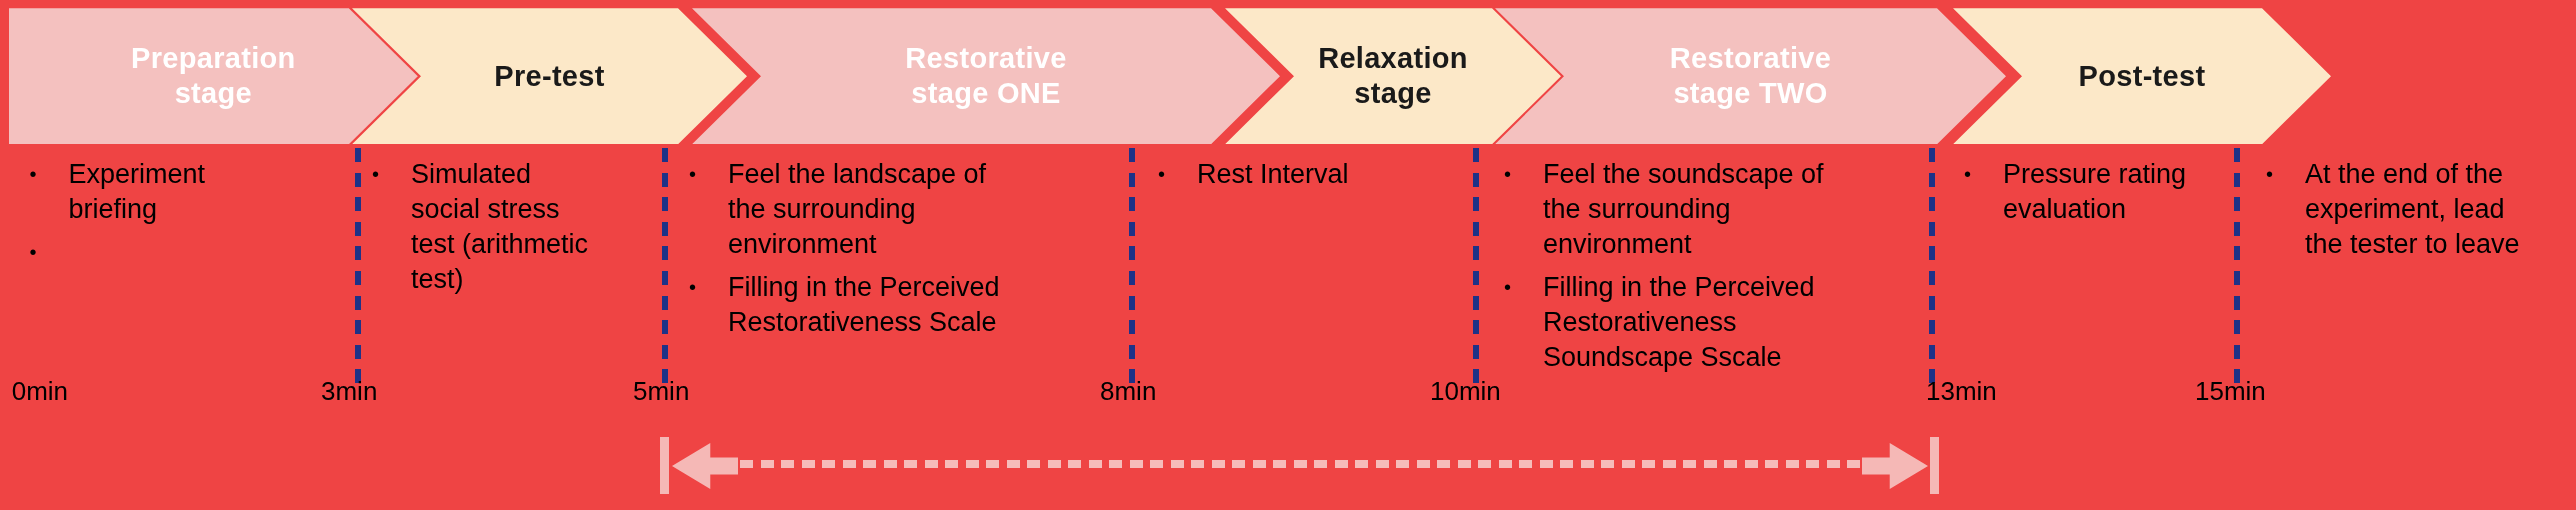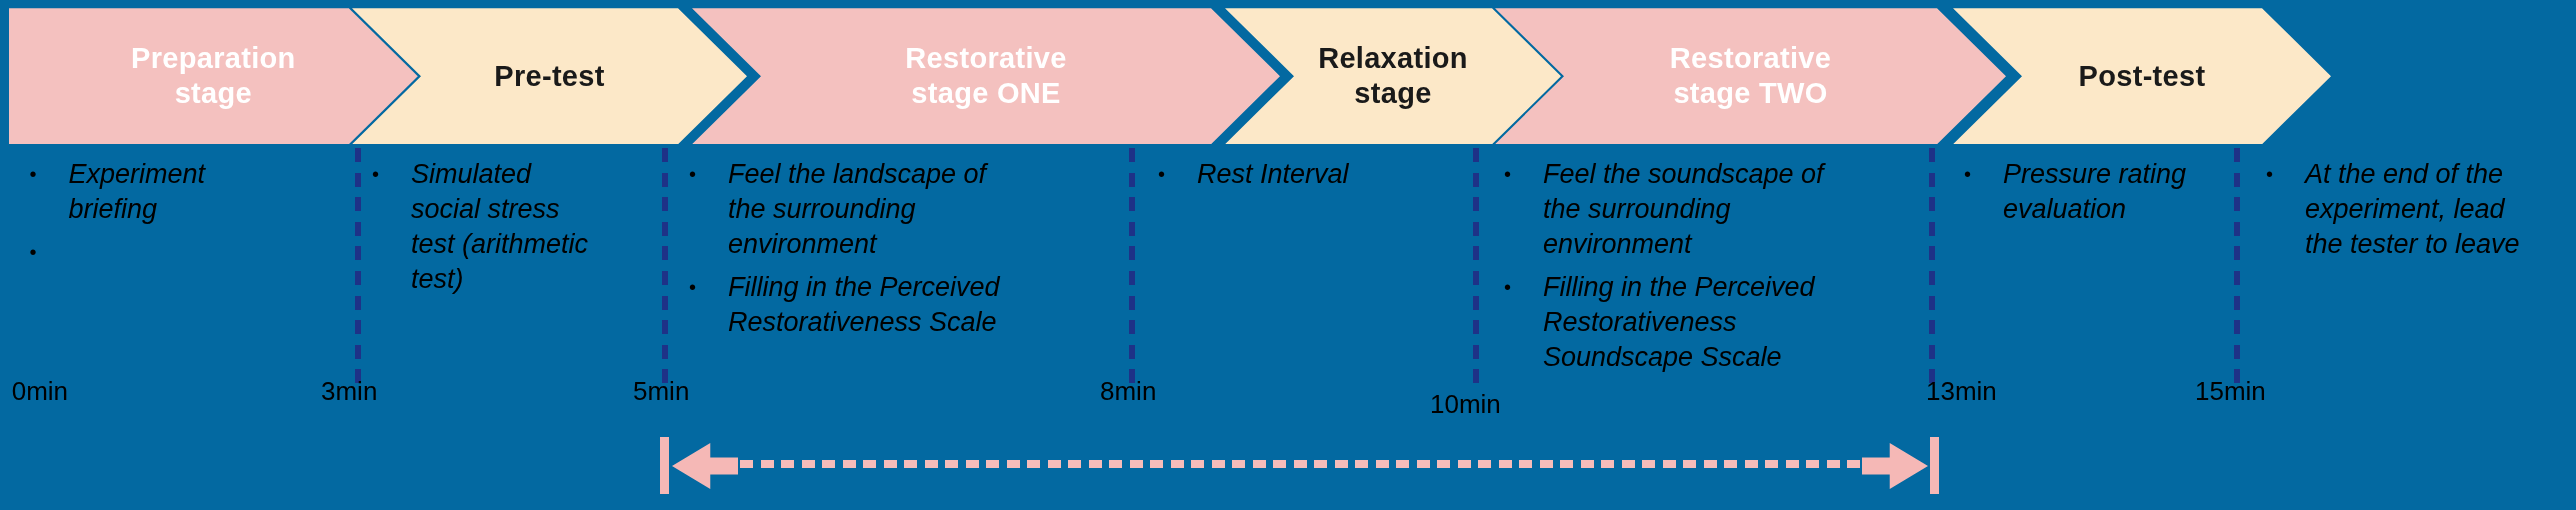--- a/index.html
+++ b/index.html
@@ -1,37 +1,37 @@
 <!DOCTYPE html>
 <html style="font-size:9.4px"><head>
 <meta charset="utf-8">
 <style>
   html,body{margin:0;padding:0;background:#ffffff;}
   #canvas{
-    position:relative;width:2576px;height:510px;background:#0369a1;
+    position:relative;width:2576px;height:510px;background:#ef4444;
     font-family:"Liberation Sans", sans-serif;color:#000;overflow:hidden;
   }
   
   .chevron{position:absolute;top:8.2px;height:136px;display:flex;align-items:center;justify-content:center;}
   .chevron.pink{background:#f4c1bf;}
   .chevron.cream{background:#fce8c8;}
   .chevron.first{clip-path:polygon(0 0, calc(100% - 69px) 0, 100% 50%, calc(100% - 69px) 100%, 0 100%);}
   .chevron.notched{clip-path:polygon(0 0, calc(100% - 69px) 0, 100% 50%, calc(100% - 69px) 100%, 0 100%, 69px 50%);}
   .stage-title{
     font-size:29px;line-height:35px;font-weight:bold;text-align:center;
     white-space:pre-line;letter-spacing:0.3px;
   }
   .chevron.pink .stage-title{color:#ffffff;}
   .chevron.cream .stage-title{color:#1a1a1a;}
   
   .notes{position:absolute;top:157px;}
   .notes ul{list-style:none;margin:0;padding:0;}
   .notes li{display:flex;align-items:flex-start;margin:0 0 8.2px 0;}
   .notes .marker{font-size:20px;line-height:35px;width:39px;flex:0 0 39px;padding-left:5.9px;}
-  .notes .txt{font-size:27px;line-height:35px;white-space:pre-line;font-style:italic;}
+  .notes .txt{font-size:27px;line-height:35px;white-space:pre-line;}
   
   .vsep{
     position:absolute;top:148px;height:245px;width:5.9px;
     background:repeating-linear-gradient(to bottom,#1e3287 0 14px,transparent 14px 24.6px);
   }
   
   .tlabel{position:absolute;top:376px;font-size:26px;line-height:30.5px;}
   
   .annot{position:absolute;left:662px;width:1275px;top:417px;text-align:center;font-size:27px;line-height:33px;}
   .abar{position:absolute;top:437px;width:8.8px;height:57px;background:#f5b8b6;}
@@ -157,21 +157,21 @@
   <div class="vsep" style="left:662px;"></div>
   <div class="vsep" style="left:1129px;"></div>
   <div class="vsep" style="left:1473px;"></div>
   <div class="vsep" style="left:1929px;"></div>
   <div class="vsep" style="left:2234px;"></div>
 
   <div class="tlabel" style="left:11.7px;">0min</div>
   <div class="tlabel" style="left:321px;">3min</div>
   <div class="tlabel" style="left:633px;">5min</div>
   <div class="tlabel" style="left:1100px;">8min</div>
-  <div class="tlabel" style="left:1430px;margin-top:13px;">10min</div>
+  <div class="tlabel" style="left:1430px;">10min</div>
   <div class="tlabel" style="left:1887px;margin-left:39px;">13min</div>
   <div class="tlabel" style="left:2195px;">15min</div>
 
   <div>
     <div class="abar" style="left:660px;"></div>
     <div class="ahead left" style="left:672px;"></div>
     <div class="adash"></div>
     <div class="ahead right" style="left:1862px;"></div>
     <div class="abar" style="left:1930px;"></div>
   </div>

